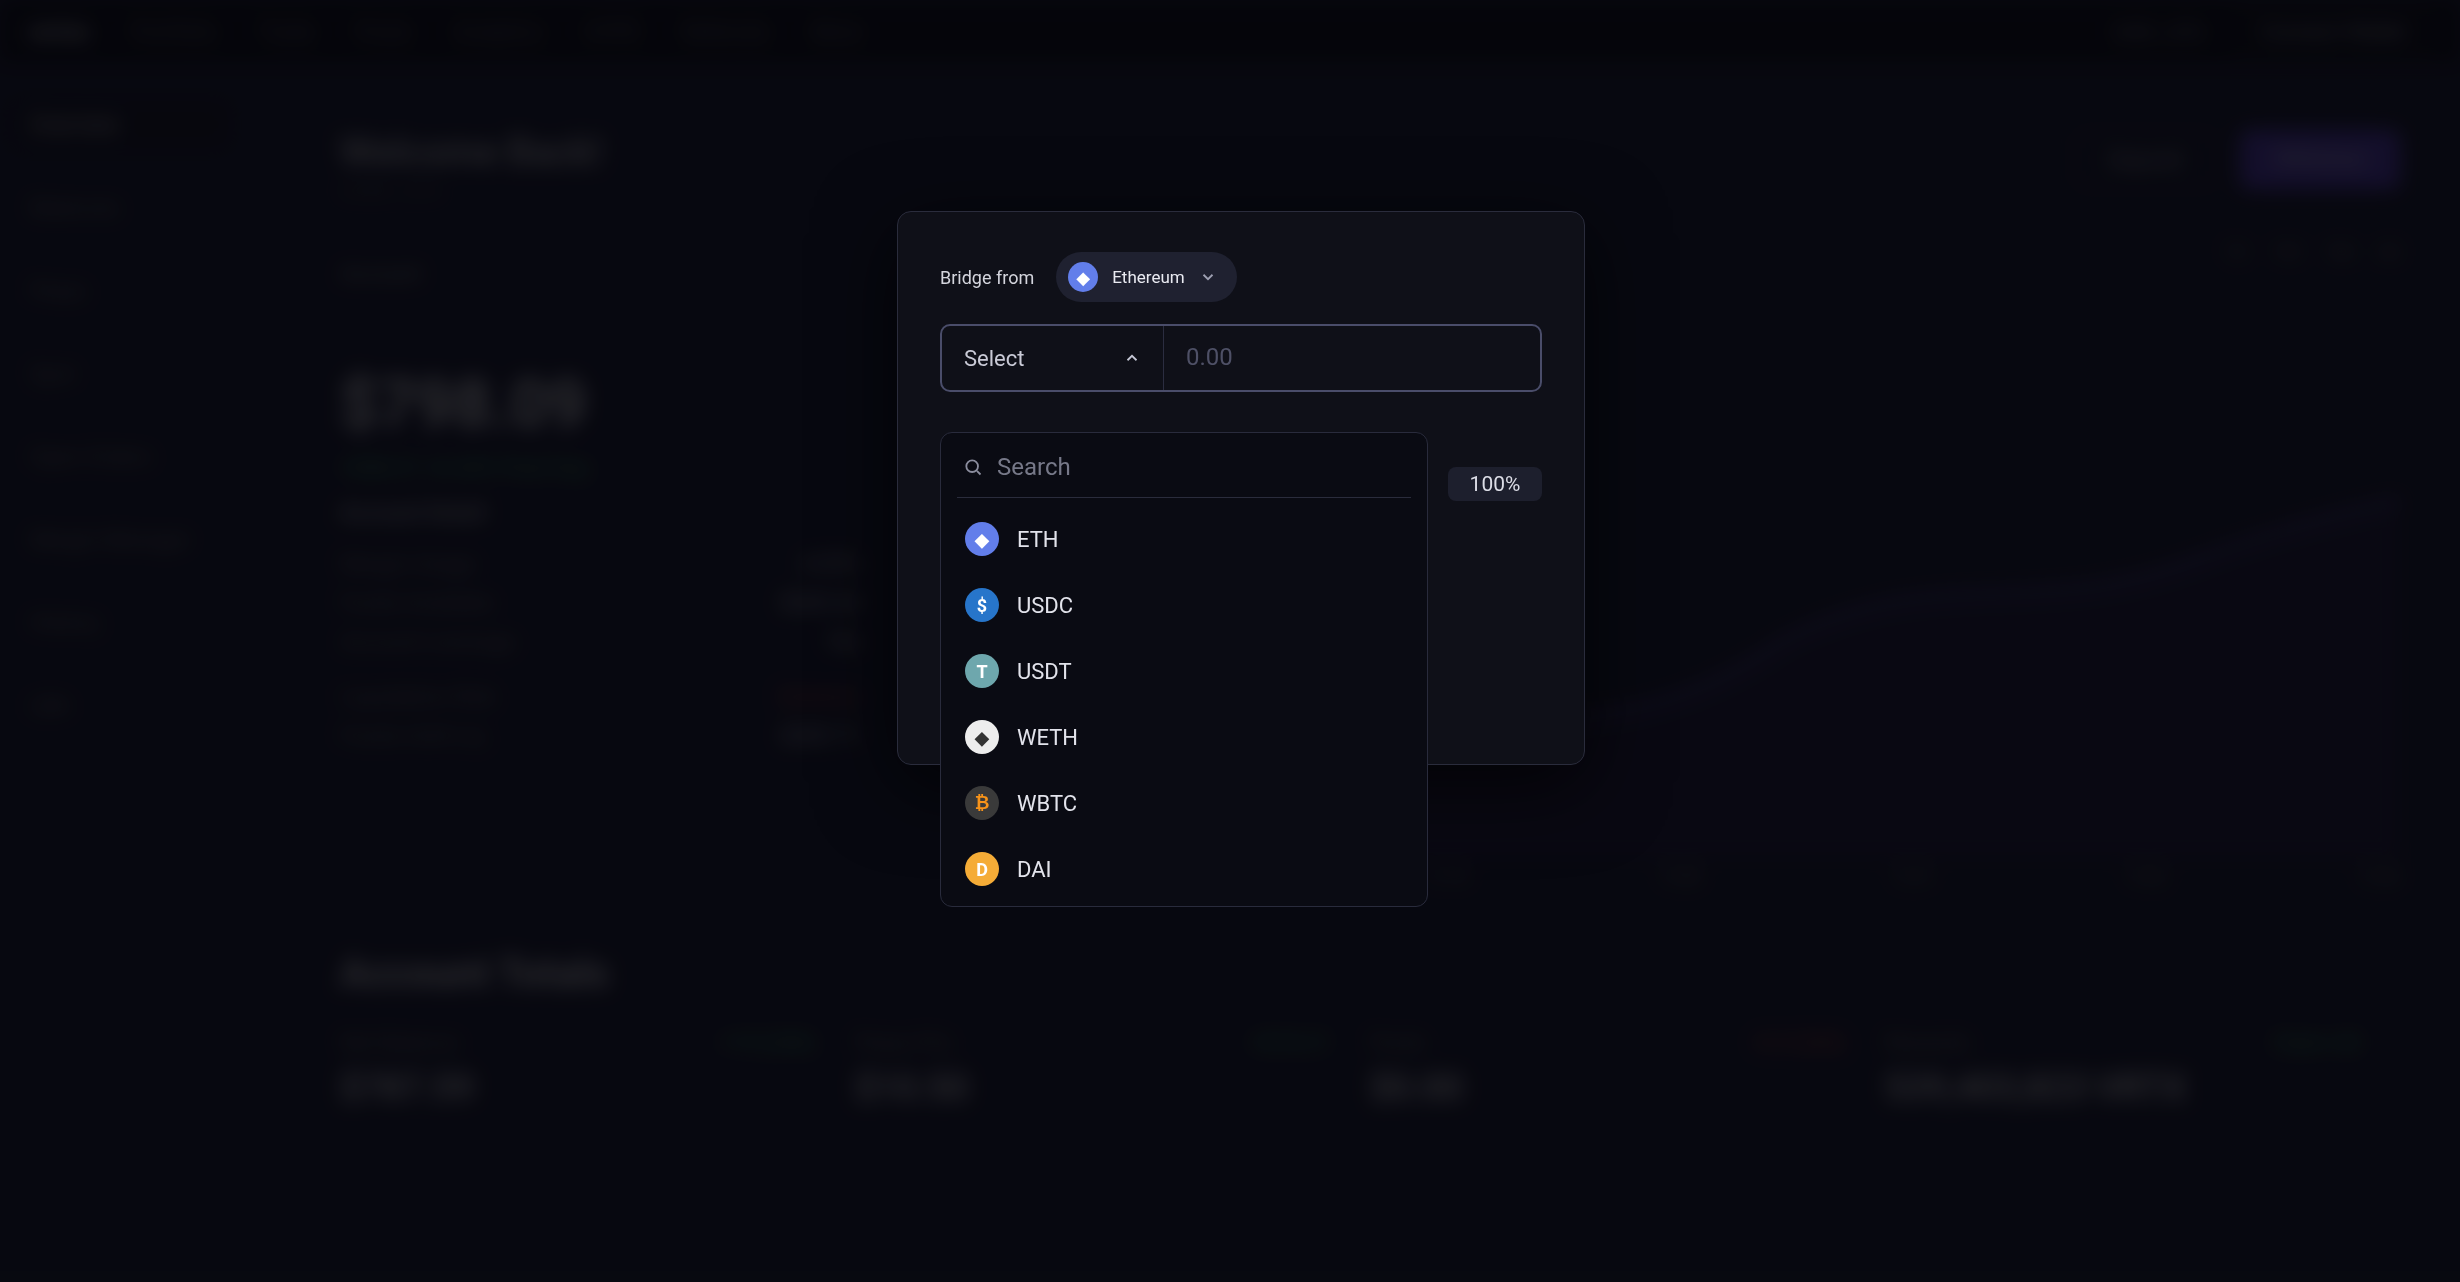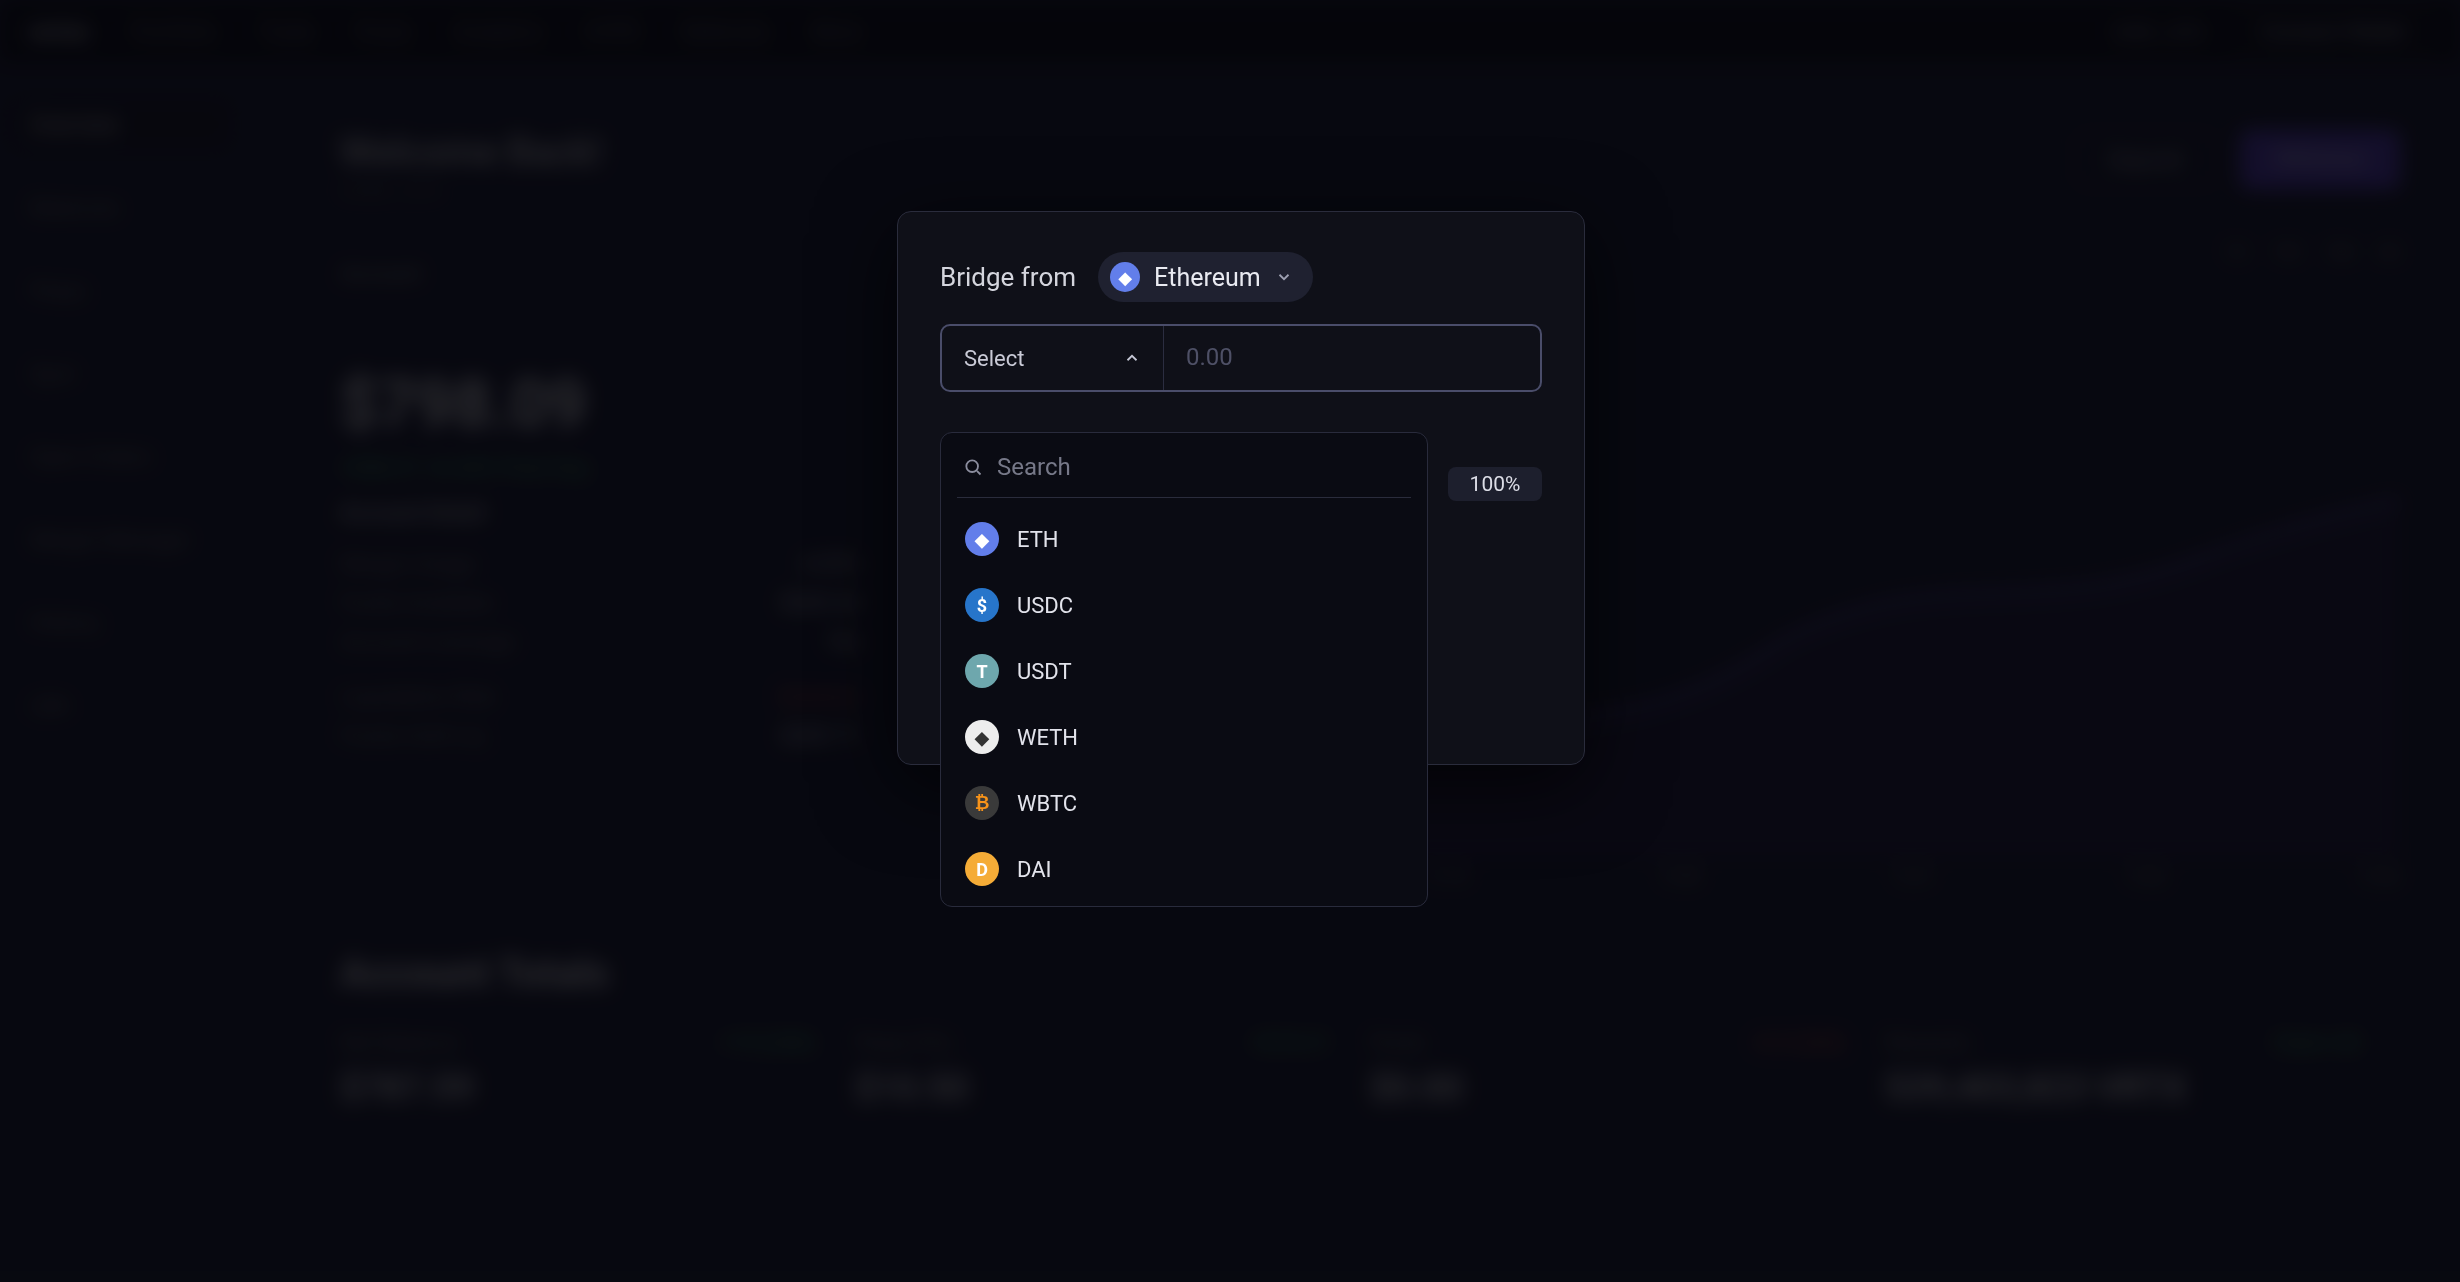--- a/index.html
+++ b/index.html
@@ -49,24 +49,24 @@
   box-shadow:0 20px 80px rgba(0,0,0,0.7);
   padding:40px 42px 28px; color:#e6e7ed;
 }
 .m-head { display:flex; align-items:center; gap:20px; margin-bottom:40px; }
 .m-title { font-size:33px; font-weight:600; flex:1; }
 .m-tut { font-size:21px; color:#c2c4d2; text-decoration:underline; display:flex; align-items:center; gap:8px; cursor:pointer; }
 .m-close { width:46px; height:46px; border:1px solid #33354a; border-radius:9px; display:flex; align-items:center; justify-content:center; cursor:pointer; }
 .m-close svg { width:20px; height:20px; }
 
 .m-bridge { display:flex; align-items:center; gap:22px; margin-bottom:22px; }
-.m-bridge-lbl { font-size:26px; color:#d4d5dd; }
+.m-bridge-lbl { font-size:18px; color:#d4d5dd; }
 .chain-pill { display:flex; align-items:center; gap:14px; background:#1f2130; border-radius:999px; padding:10px 20px 10px 12px; cursor:pointer; }
 .chain-pill .chip { width:30px; height:30px; border-radius:50%; background:#627eea; display:flex; align-items:center; justify-content:center; color:#fff; font-size:18px; }
-.chain-pill .nm { font-size:25px; color:#e9eaf1; }
+.chain-pill .nm { font-size:17px; color:#e9eaf1; }
 
 .m-input-row { display:flex; border:2px solid #4a4d6a; border-radius:10px; overflow:hidden; }
 .sel { flex:0 0 222px; border-right:1px solid #2b2d40; display:flex; align-items:center; justify-content:space-between; padding:0 22px; height:64px; cursor:pointer; }
 .sel .t { font-size:22px; color:#c9cad6; }
 .amt { flex:1; padding:0 22px; height:62px; background:transparent; border:none; outline:none; color:#e6e7ed; font-size:24px; }
 .amt::placeholder { color:#4e5066; }
 
 .pct-btn { position:absolute; right:42px; top:255px; width:94px; height:34px; background:#1d1f2d; border-radius:8px; display:flex; align-items:center; justify-content:center; font-size:21px; color:#dcdde6; cursor:pointer; }
 
 

